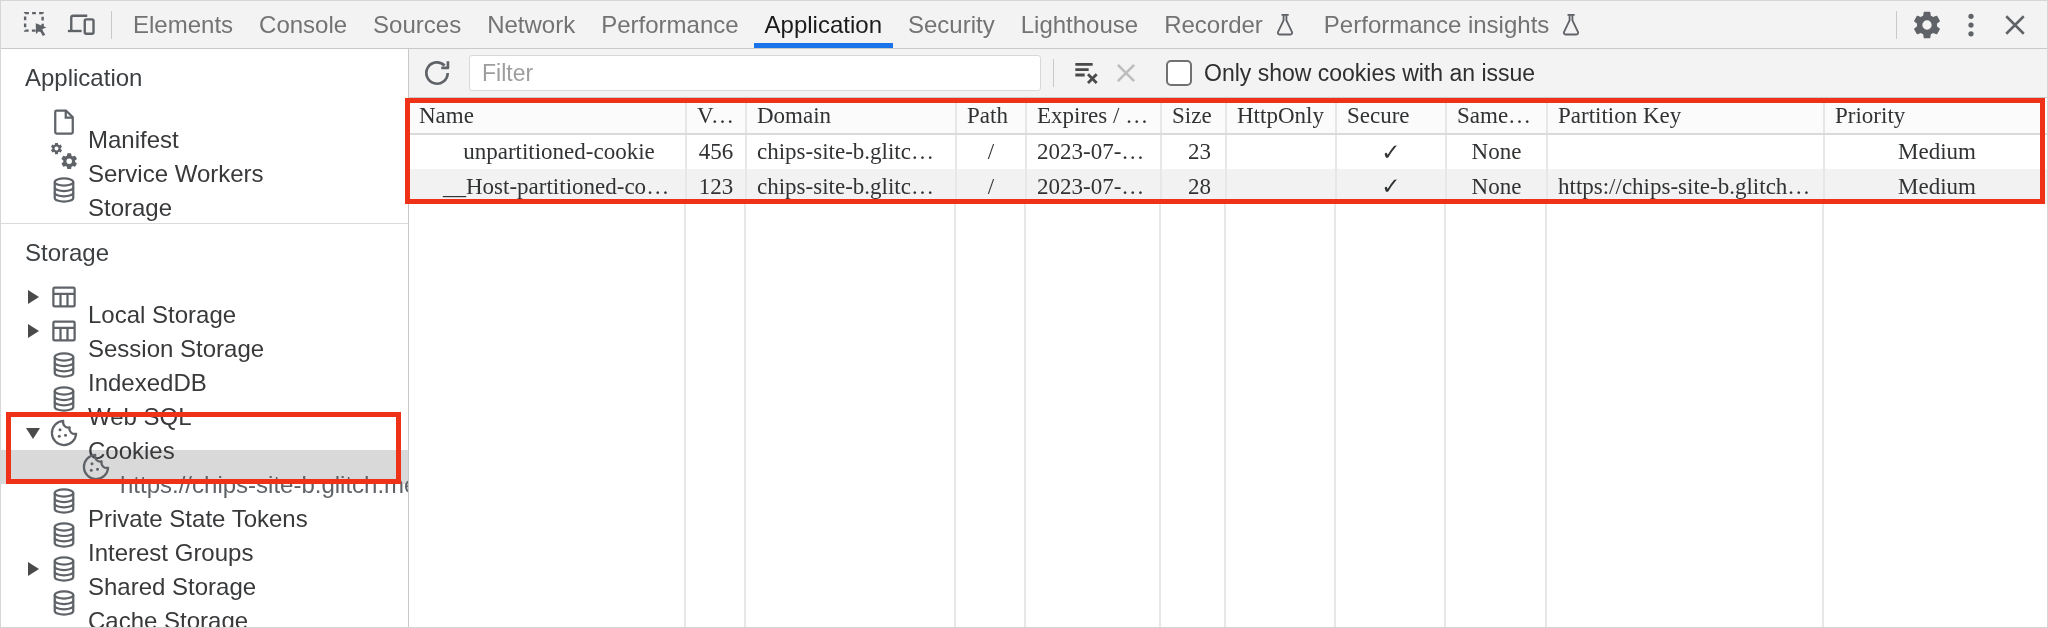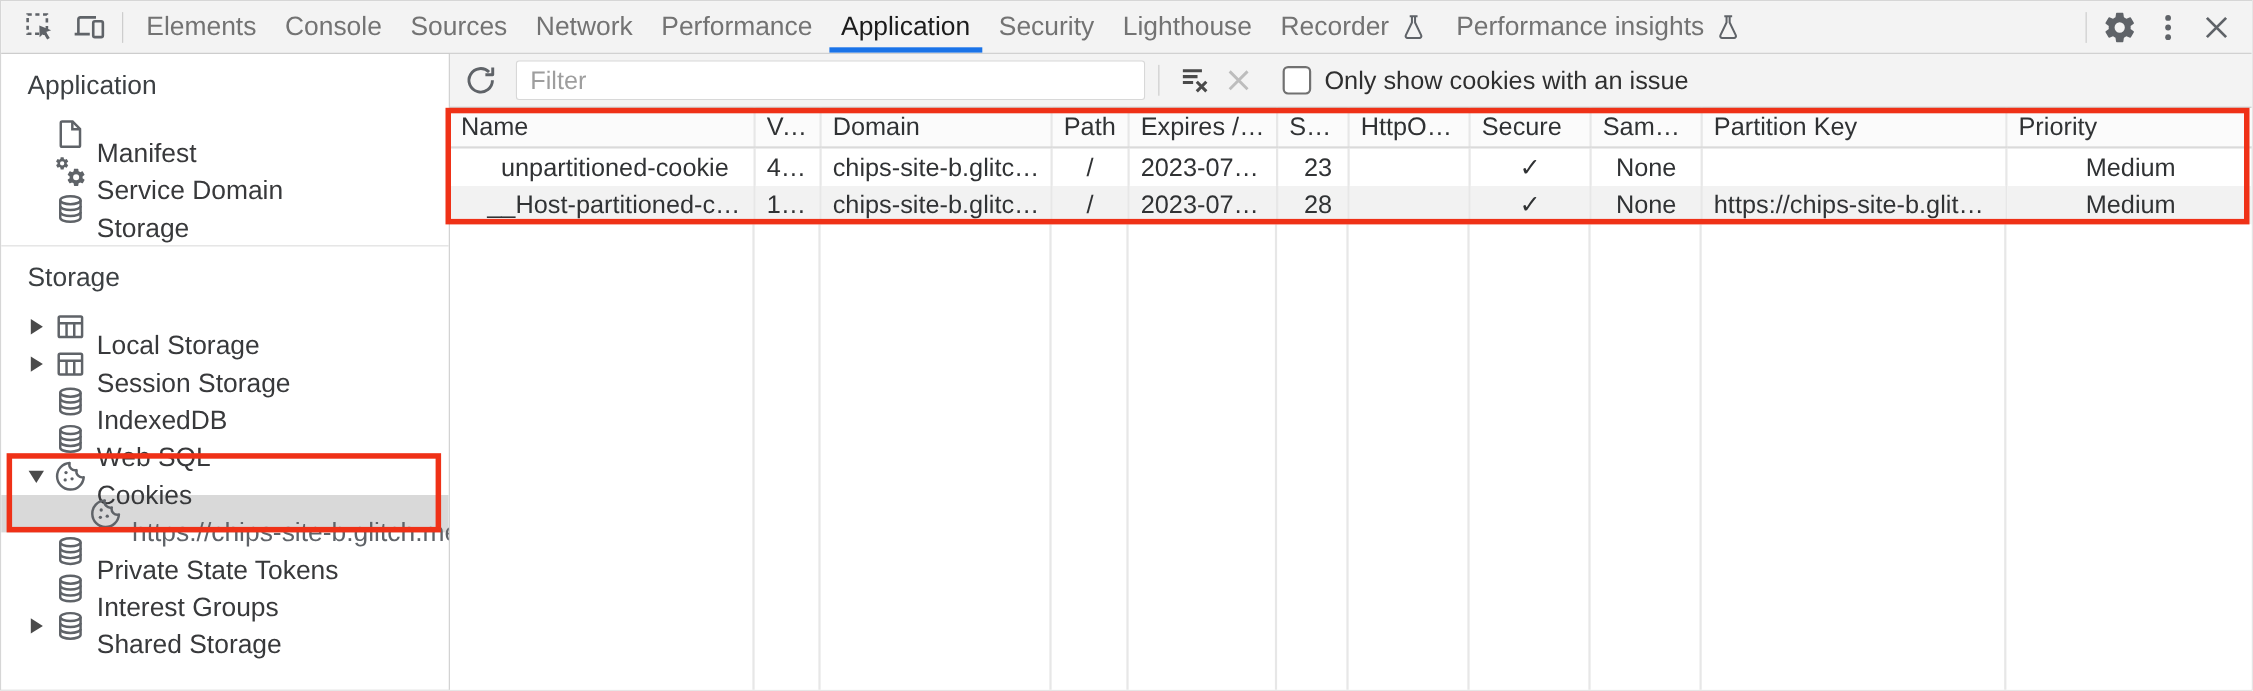--- a/index.html
+++ b/index.html
@@ -75,21 +75,21 @@
   .toolbar .icon-btn{width:40px;}
   .checkbox{
     width:26px;height:26px;border:2px solid #717171;border-radius:5px;background:#fff;
     margin-left:20px;flex:none;cursor:pointer;
   }
   .checkbox-label{margin-left:12px;font-size:23px;color:#2f2f2f;cursor:default;}
   
   table.grid{table-layout:fixed;border-collapse:collapse;width:1640px;font-size:23px;flex:none;}
   .grid th,.grid td{
     border-right:2px solid #e7e7e7;padding:0 10px;white-space:nowrap;
-    overflow:hidden;text-overflow:ellipsis;font-weight:normal;text-align:left;color:#303234;
+    overflow:hidden;text-overflow:ellipsis;font-weight:normal;text-align:left;color:#303234;font-family:Liberation Serif, serif;
   }
   .grid th:last-child,.grid td:last-child{border-right:none;}
   .grid thead th{height:36px;background:#fbfbfb;border-bottom:2px solid #dadada;}
   .grid tbody td{height:35px;text-align:center;}
   .grid tbody tr.alt{background:#f2f2f2;}
   .grid td.a-right{text-align:right;padding-right:14px;}
   .grid td.a-center{text-align:center;}
   .grid td.name-cell{padding-left:34px;}
   .grid-filler{flex:1;position:relative;background:#fff;}
   .gridline{position:absolute;top:0;bottom:0;width:2px;background:#e7e7e7;}
@@ -213,21 +213,21 @@
                   <g fill-rule="evenodd">
                     <g transform="translate(0.6,0.6) scale(0.45)">
                       <path d="M19.43 12.98c.04-.32.07-.64.07-.98s-.03-.66-.07-.98l2.11-1.65c.19-.15.24-.42.12-.64l-2-3.46a.5.5 0 0 0-.61-.22l-2.49 1c-.52-.4-1.08-.73-1.69-.98l-.38-2.65A.49.49 0 0 0 14 2h-4c-.25 0-.46.18-.49.42l-.38 2.65c-.61.25-1.17.59-1.69.98l-2.49-1a.5.5 0 0 0-.61.22l-2 3.46c-.13.22-.07.49.12.64l2.11 1.65c-.04.32-.07.65-.07.98s.03.66.07.98l-2.11 1.65c-.19.15-.24.42-.12.64l2 3.46c.12.22.39.3.61.22l2.49-1c.52.4 1.08.73 1.69.98l.38 2.65c.03.24.24.42.49.42h4c.25 0 .46-.18.49-.42l.38-2.65c.61-.25 1.17-.59 1.69-.98l2.49 1c.23.09.49 0 .61-.22l2-3.46c.12-.22.07-.49-.12-.64l-2.11-1.65zM12 15.5A3.5 3.5 0 1 1 12 8.5a3.5 3.5 0 0 1 0 7z"></path>
                     </g>
                     <g transform="translate(8.6,8.6) scale(0.63)">
                       <path d="M19.43 12.98c.04-.32.07-.64.07-.98s-.03-.66-.07-.98l2.11-1.65c.19-.15.24-.42.12-.64l-2-3.46a.5.5 0 0 0-.61-.22l-2.49 1c-.52-.4-1.08-.73-1.69-.98l-.38-2.65A.49.49 0 0 0 14 2h-4c-.25 0-.46.18-.49.42l-.38 2.65c-.61.25-1.17.59-1.69.98l-2.49-1a.5.5 0 0 0-.61.22l-2 3.46c-.13.22-.07.49.12.64l2.11 1.65c-.04.32-.07.65-.07.98s.03.66.07.98l-2.11 1.65c-.19.15-.24.42-.12.64l2 3.46c.12.22.39.3.61.22l2.49-1c.52.4 1.08.73 1.69.98l.38 2.65c.03.24.24.42.49.42h4c.25 0 .46-.18.49-.42l.38-2.65c.61-.25 1.17-.59 1.69-.98l2.49 1c.23.09.49 0 .61-.22l2-3.46c.12-.22.07-.49-.12-.64l-2.11-1.65zM12 15.5A3.5 3.5 0 1 1 12 8.5a3.5 3.5 0 0 1 0 7z"></path>
                     </g>
                   </g>
                 </svg>
               </span>
-              <span class="label">Service Domain</span>
+              <span class="label">Service Workers</span>
             </div>
             <div class="side-item">
               <span class="expander"></span>
               <span class="icon">
                 <svg viewBox="0 0 24 24" width="30" height="30" fill="none" stroke="#5f6368" stroke-width="1.8">
                   <ellipse cx="12" cy="5.6" rx="7.4" ry="2.9"></ellipse>
                   <path d="M4.6 5.6v12.8c0 1.6 3.3 2.9 7.4 2.9s7.4-1.3 7.4-2.9V5.6"></path>
                   <path d="M4.6 9.9c0 1.6 3.3 2.9 7.4 2.9s7.4-1.3 7.4-2.9M4.6 14.2c0 1.6 3.3 2.9 7.4 2.9s7.4-1.3 7.4-2.9"></path>
                 </svg>
               </span>
@@ -335,20 +335,31 @@
                 <span class="tri-r"></span>
               </span>
               <span class="icon">
                 <svg viewBox="0 0 24 24" width="30" height="30" fill="none" stroke="#5f6368" stroke-width="1.8">
                   <ellipse cx="12" cy="5.6" rx="7.4" ry="2.9"></ellipse>
                   <path d="M4.6 5.6v12.8c0 1.6 3.3 2.9 7.4 2.9s7.4-1.3 7.4-2.9V5.6"></path>
                   <path d="M4.6 9.9c0 1.6 3.3 2.9 7.4 2.9s7.4-1.3 7.4-2.9M4.6 14.2c0 1.6 3.3 2.9 7.4 2.9s7.4-1.3 7.4-2.9"></path>
                 </svg>
               </span>
               <span class="label">Shared Storage</span>
+            </div>
+            <div class="side-item">
+              <span class="expander"></span>
+              <span class="icon">
+                <svg viewBox="0 0 24 24" width="30" height="30" fill="none" stroke="#5f6368" stroke-width="1.8">
+                  <ellipse cx="12" cy="5.6" rx="7.4" ry="2.9"></ellipse>
+                  <path d="M4.6 5.6v12.8c0 1.6 3.3 2.9 7.4 2.9s7.4-1.3 7.4-2.9V5.6"></path>
+                  <path d="M4.6 9.9c0 1.6 3.3 2.9 7.4 2.9s7.4-1.3 7.4-2.9M4.6 14.2c0 1.6 3.3 2.9 7.4 2.9s7.4-1.3 7.4-2.9"></path>
+                </svg>
+              </span>
+              <span class="label">Cache Storage</span>
             </div>
           </div>
         </div>
       <div class="annotation cookies"></div>
     </div>
 
     <div class="main">
       <div class="toolbar">
         <button class="icon-btn" id="refresh-btn">
             <span class="icon">

